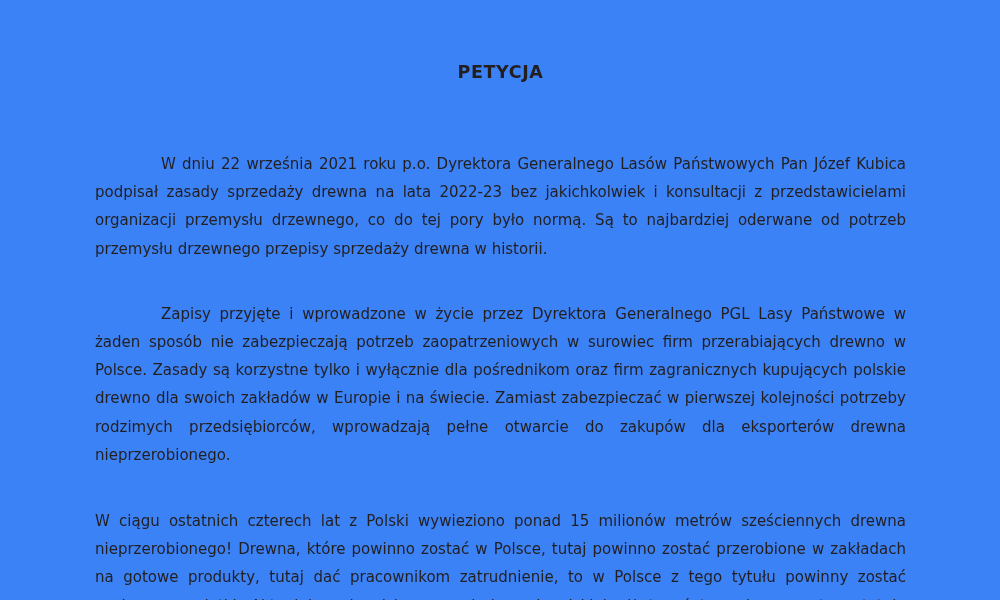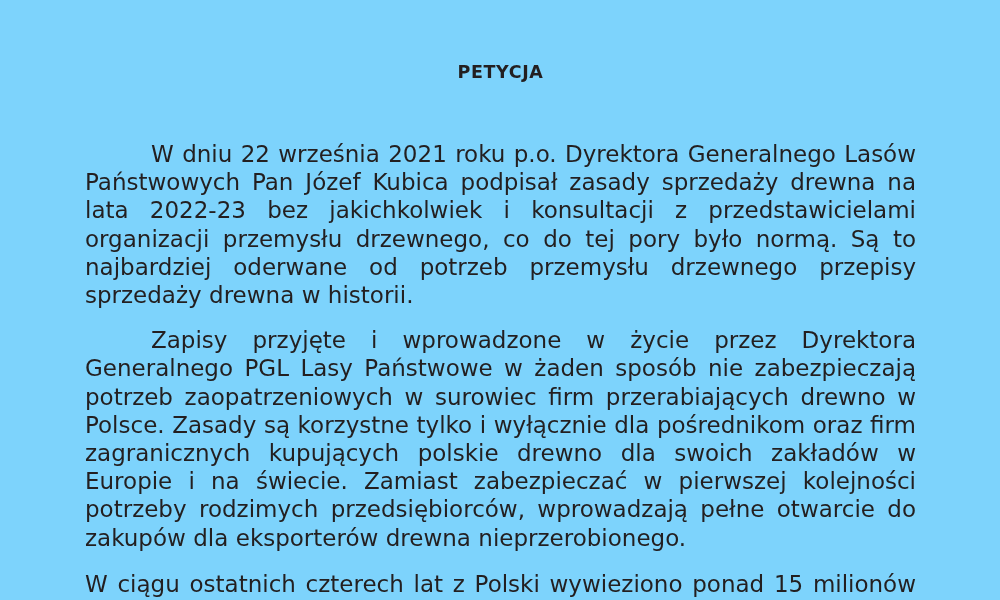--- a/index.html
+++ b/index.html
@@ -14,46 +14,46 @@
     overflow: hidden;
     font-family: "DejaVu Sans", "Liberation Sans", sans-serif;
     color: #231f20;
     -webkit-font-smoothing: antialiased;
   }
   .page {
     position: relative;
     width: 1000px;
     height: 600px;
     box-sizing: border-box;
-    background: #7dd3fc;
+    background: #3b82f6;
     overflow: hidden;
   }
   .doc-body {
     position: absolute;
     left: 85px;
     top: 0;
     width: 831px;
   }
   .doc-title {
     text-align: center;
     font-size: 17.5px;
     font-weight: bold;
     letter-spacing: 0.6px;
     color: #231f20;
     margin: 0;
     padding-top: 62px;
     line-height: 1.2;
   }
   .para {
-    font-size: 23px;
+    font-size: 15px;
     line-height: 28.2px;
     text-align: justify;
     text-justify: inter-word;
     color: #231f20;
-    margin: 0;
+    margin: 10px;
     word-spacing: 0.1px;
   }
   .para.indented {
     text-indent: 66px;
   }
   .gap-title-p1 { height: 57px; }
   .gap-para { height: 17px; }
   .gap-para-wide { height: 18px; }
 </style>
 </head>

